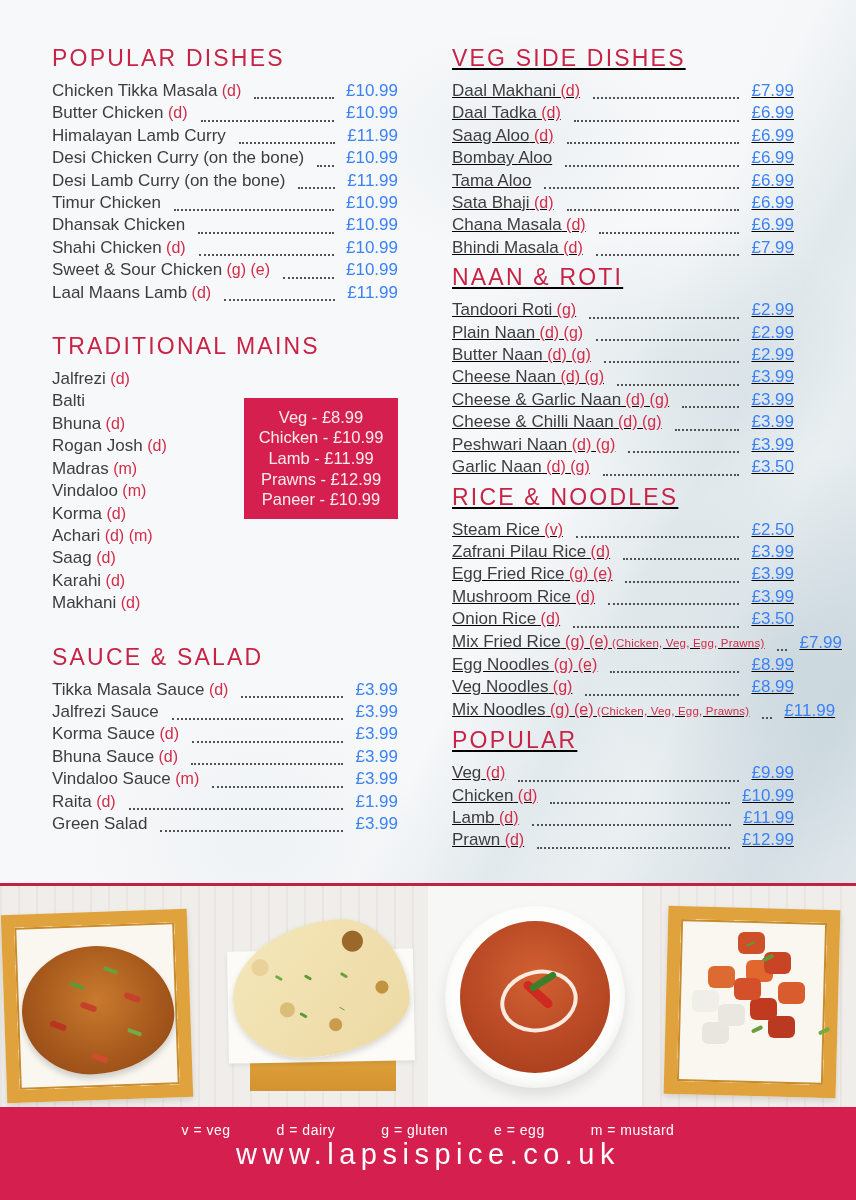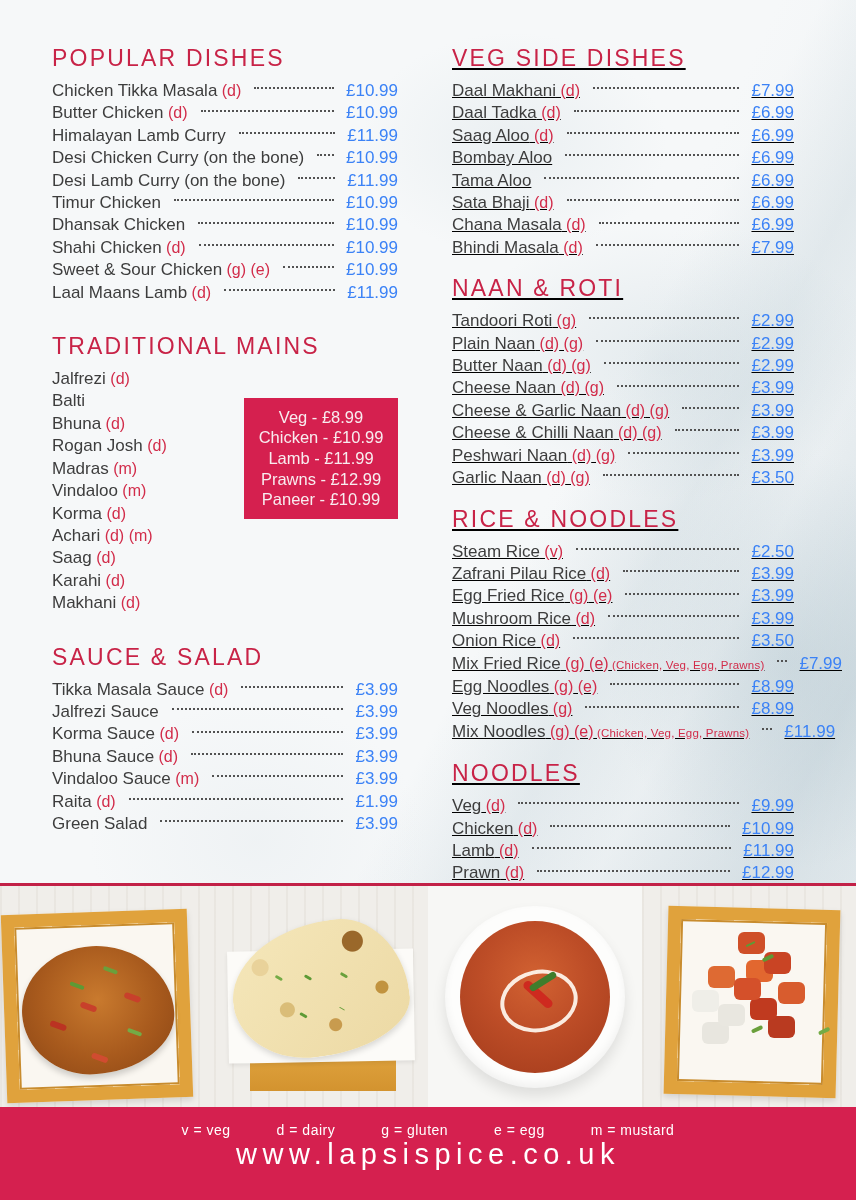--- a/index.html
+++ b/index.html
@@ -20,24 +20,24 @@
   }
   .col { position:absolute; top:44px; }
   .col-left  { left:52px;  width:346px; }
   .col-right { left:452px; width:342px;text-decoration:underline; }
   .sec-title {
     font-size:23px; font-weight:400; letter-spacing:2.2px;
     color:var(--heading); line-height:28px; margin-bottom:8px;
     font-stretch:semi-condensed;
   }
   .col-left .section + .section { margin-top:28px; }
-  .col-right .section + .section { margin-top:15px; }
+  .col-right .section + .section { margin-top:4px; }
   .section.has-box { position:relative; }
   .item {
-    display:flex; align-items:center;
+    display:flex; align-items:flex-end;
     font-size:17px; line-height:22.4px; color:var(--text);gap:7px;
   }
   .nm { white-space:nowrap; }
   .tag  { color:var(--tagred); font-size:16px; }
   .note { color:var(--tagred); font-size:11.5px; letter-spacing:0.2px; }
   .lead {
     flex:1; min-width:10px; height:1px;
     border-bottom:2px dotted #525252;
     margin:0 5px 0 6px; transform:translateY(-3px);
   }
@@ -398,21 +398,21 @@
           <span class="price">£8.99</span>
         </div>
         <div class="item">
           <span class="nm">Mix Noodles<span class="tag"> (g)</span><span class="tag"> (e)</span><span class="note"> (Chicken, Veg, Egg, Prawns)</span></span>
           <span class="lead"></span>
           <span class="price">£11.99</span>
         </div>
       </div>
     </section>
     <section class="section">
-      <h2 class="sec-title">NOODLES</h2>
+      <h2 class="sec-title">POPULAR</h2>
       <div class="items">
         <div class="item">
           <span class="nm">Veg<span class="tag"> (d)</span></span>
           <span class="lead"></span>
           <span class="price">£9.99</span>
         </div>
         <div class="item">
           <span class="nm">Chicken<span class="tag"> (d)</span></span>
           <span class="lead"></span>
           <span class="price">£10.99</span>

